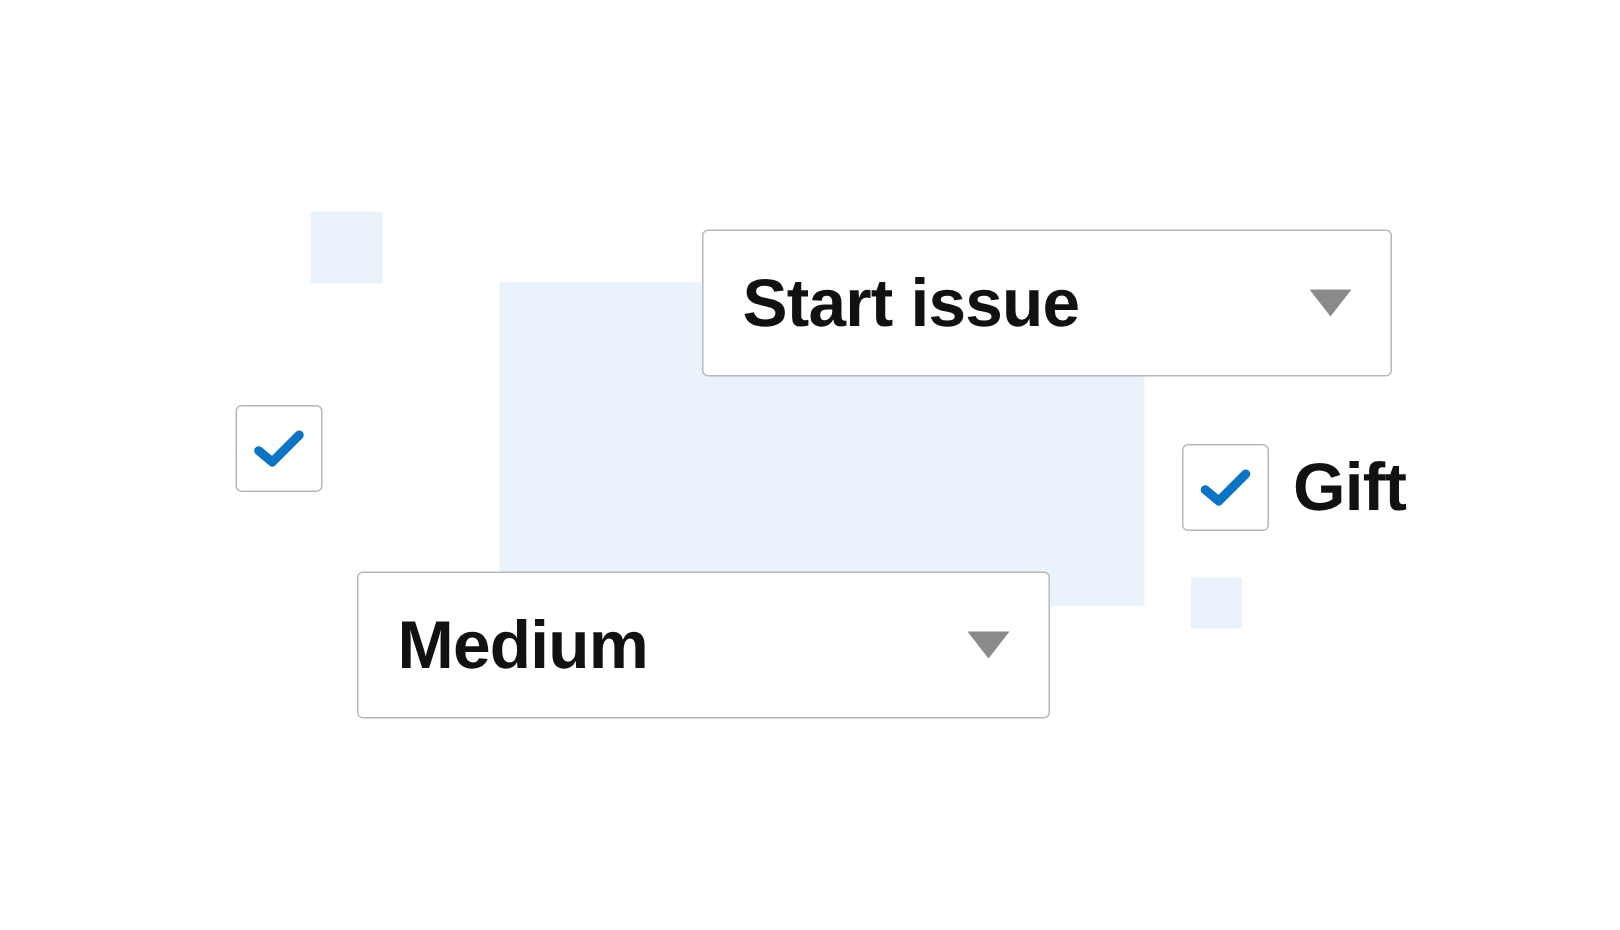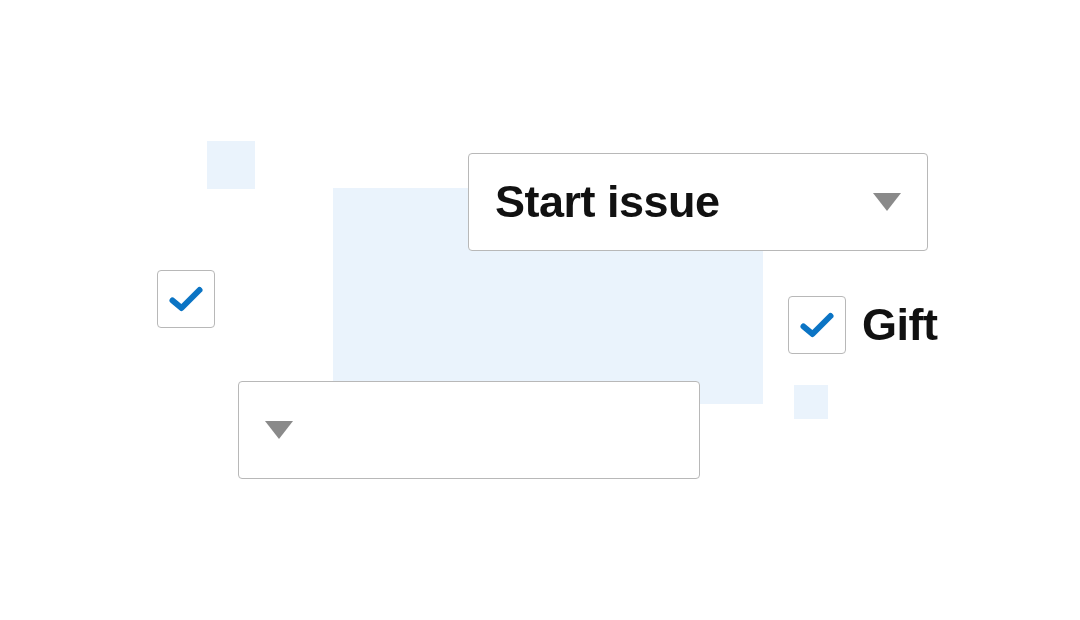--- a/index.html
+++ b/index.html
@@ -141,14 +141,15 @@
 <div class="checkbox-group checkbox-gift">
   <div class="checkbox-box">
     <svg class="checkmark" viewBox="0 0 48 40">
       <path d="M6 22 L18 32 L42 8"></path>
     </svg>
   </div>
   <span class="checkbox-label">Gift</span>
 </div>
 
 <div class="dropdown dropdown-medium">
+  <span class="dropdown-label">Medium</span>
   <span class="caret"></span>
 </div>
 
 </body></html>

